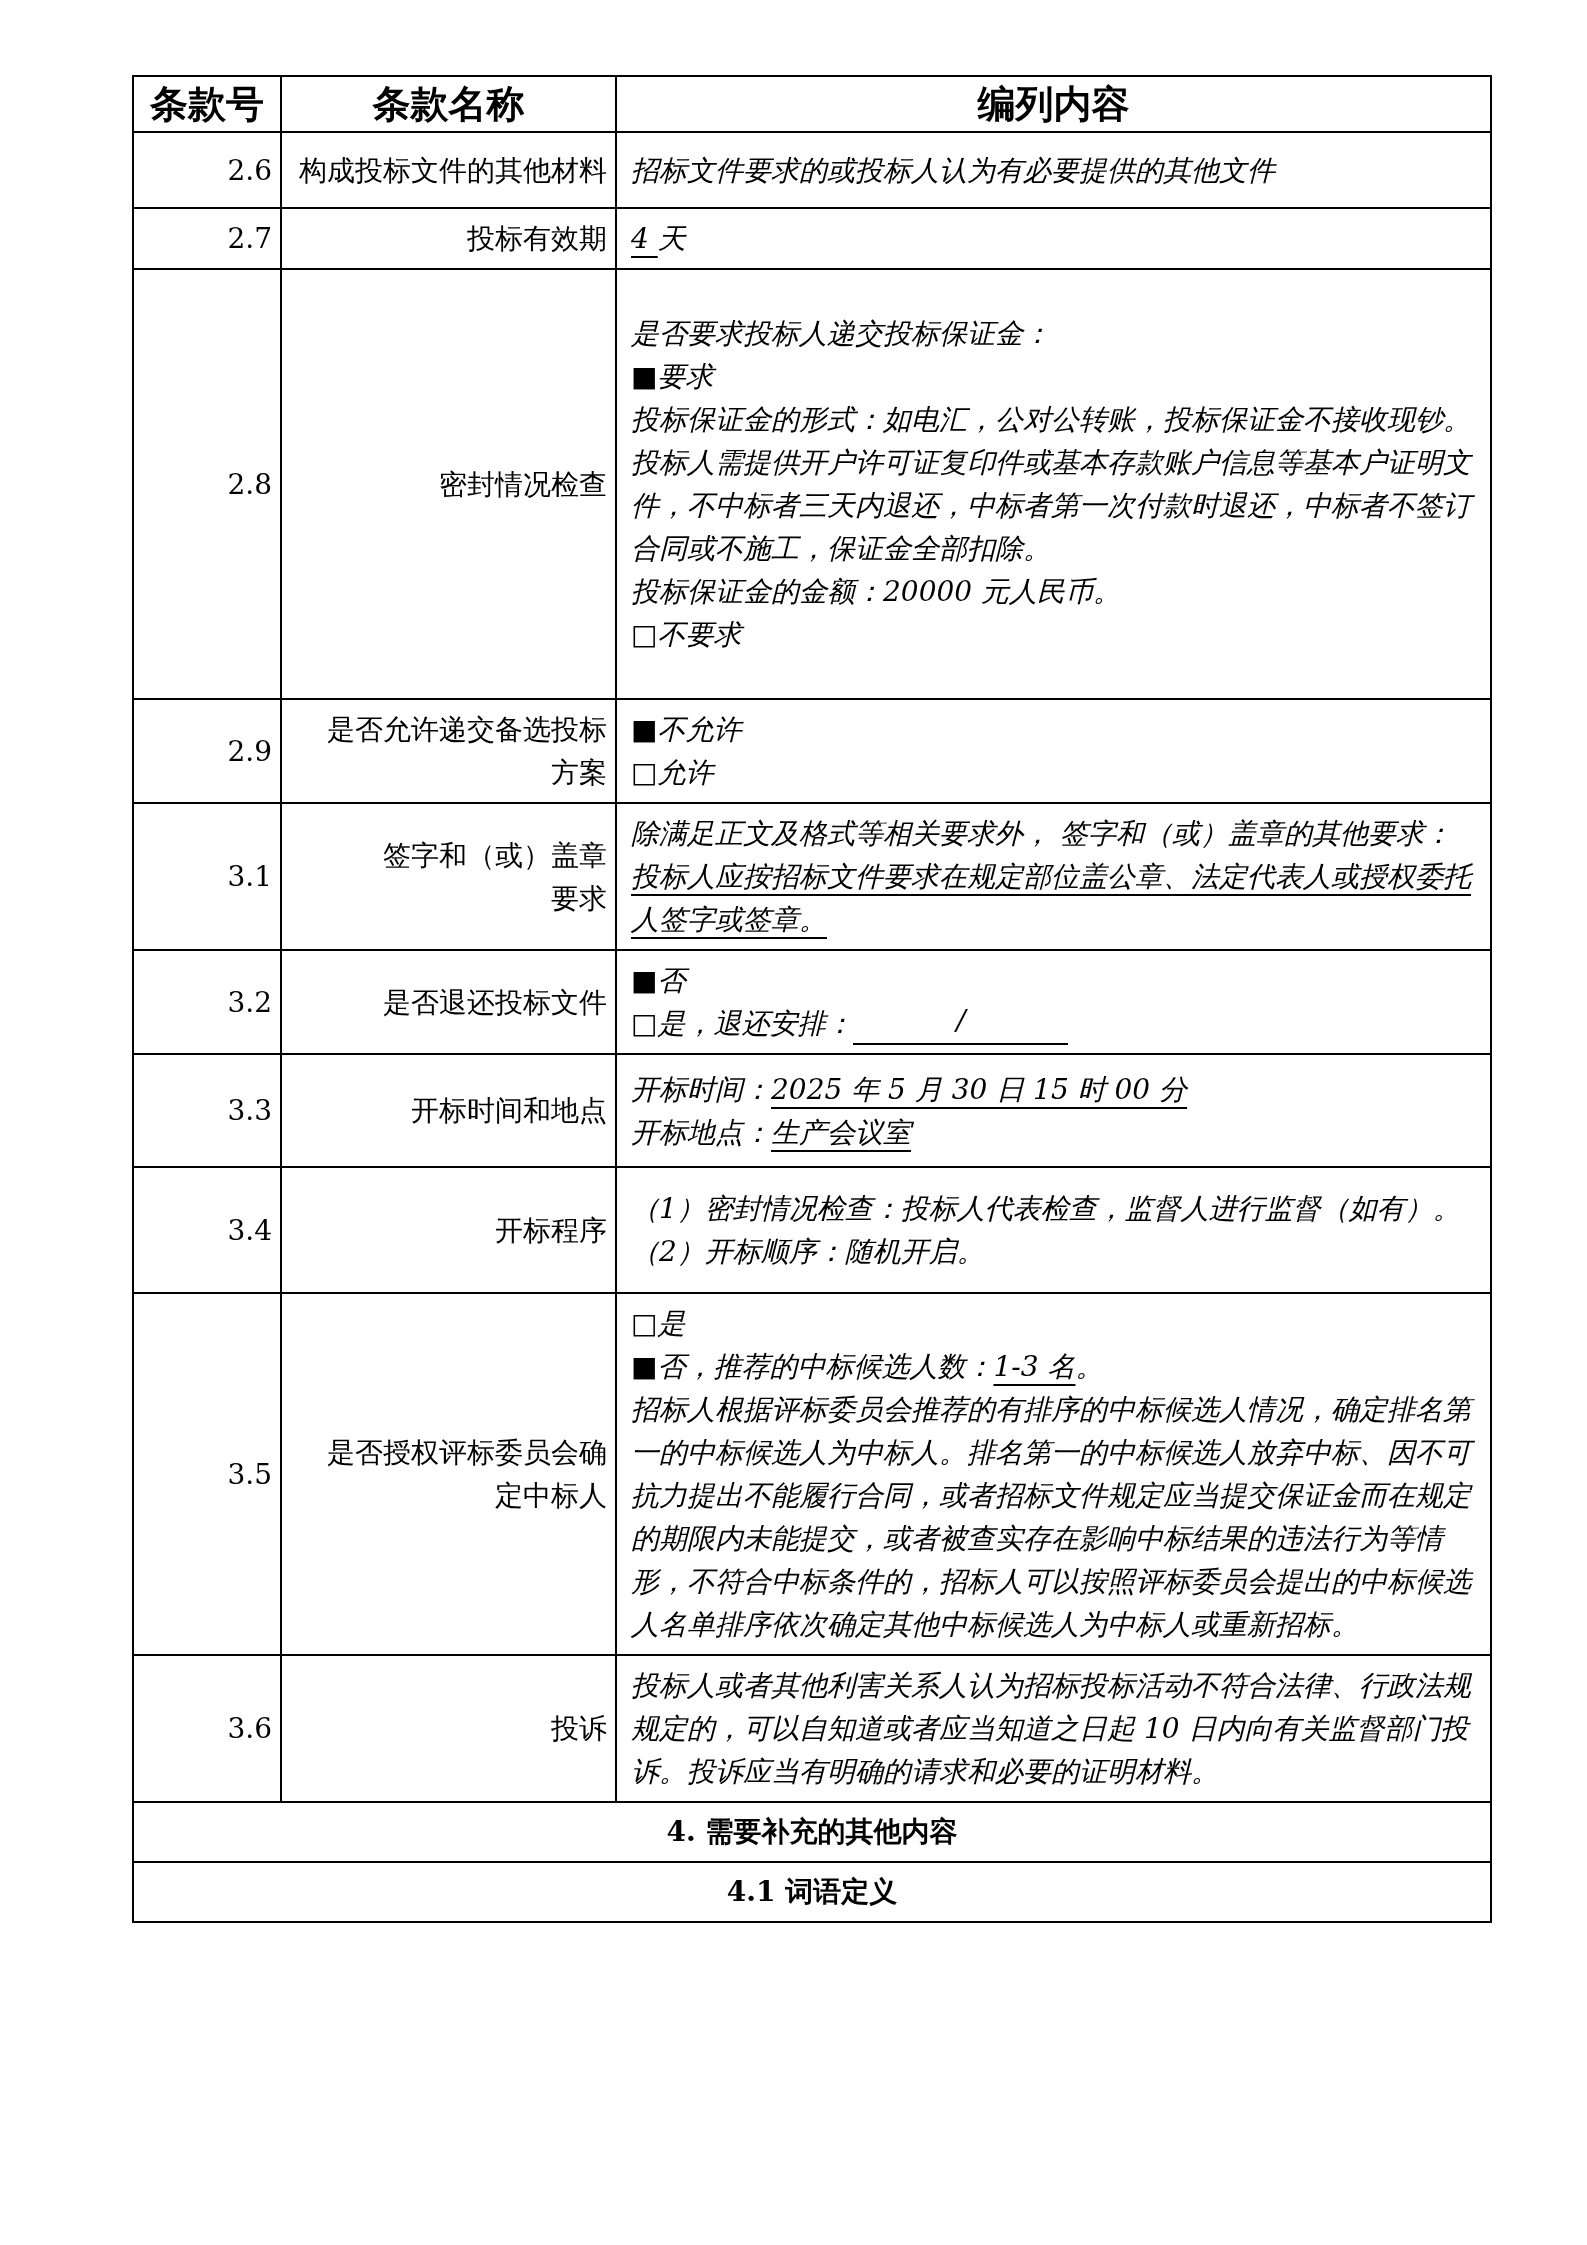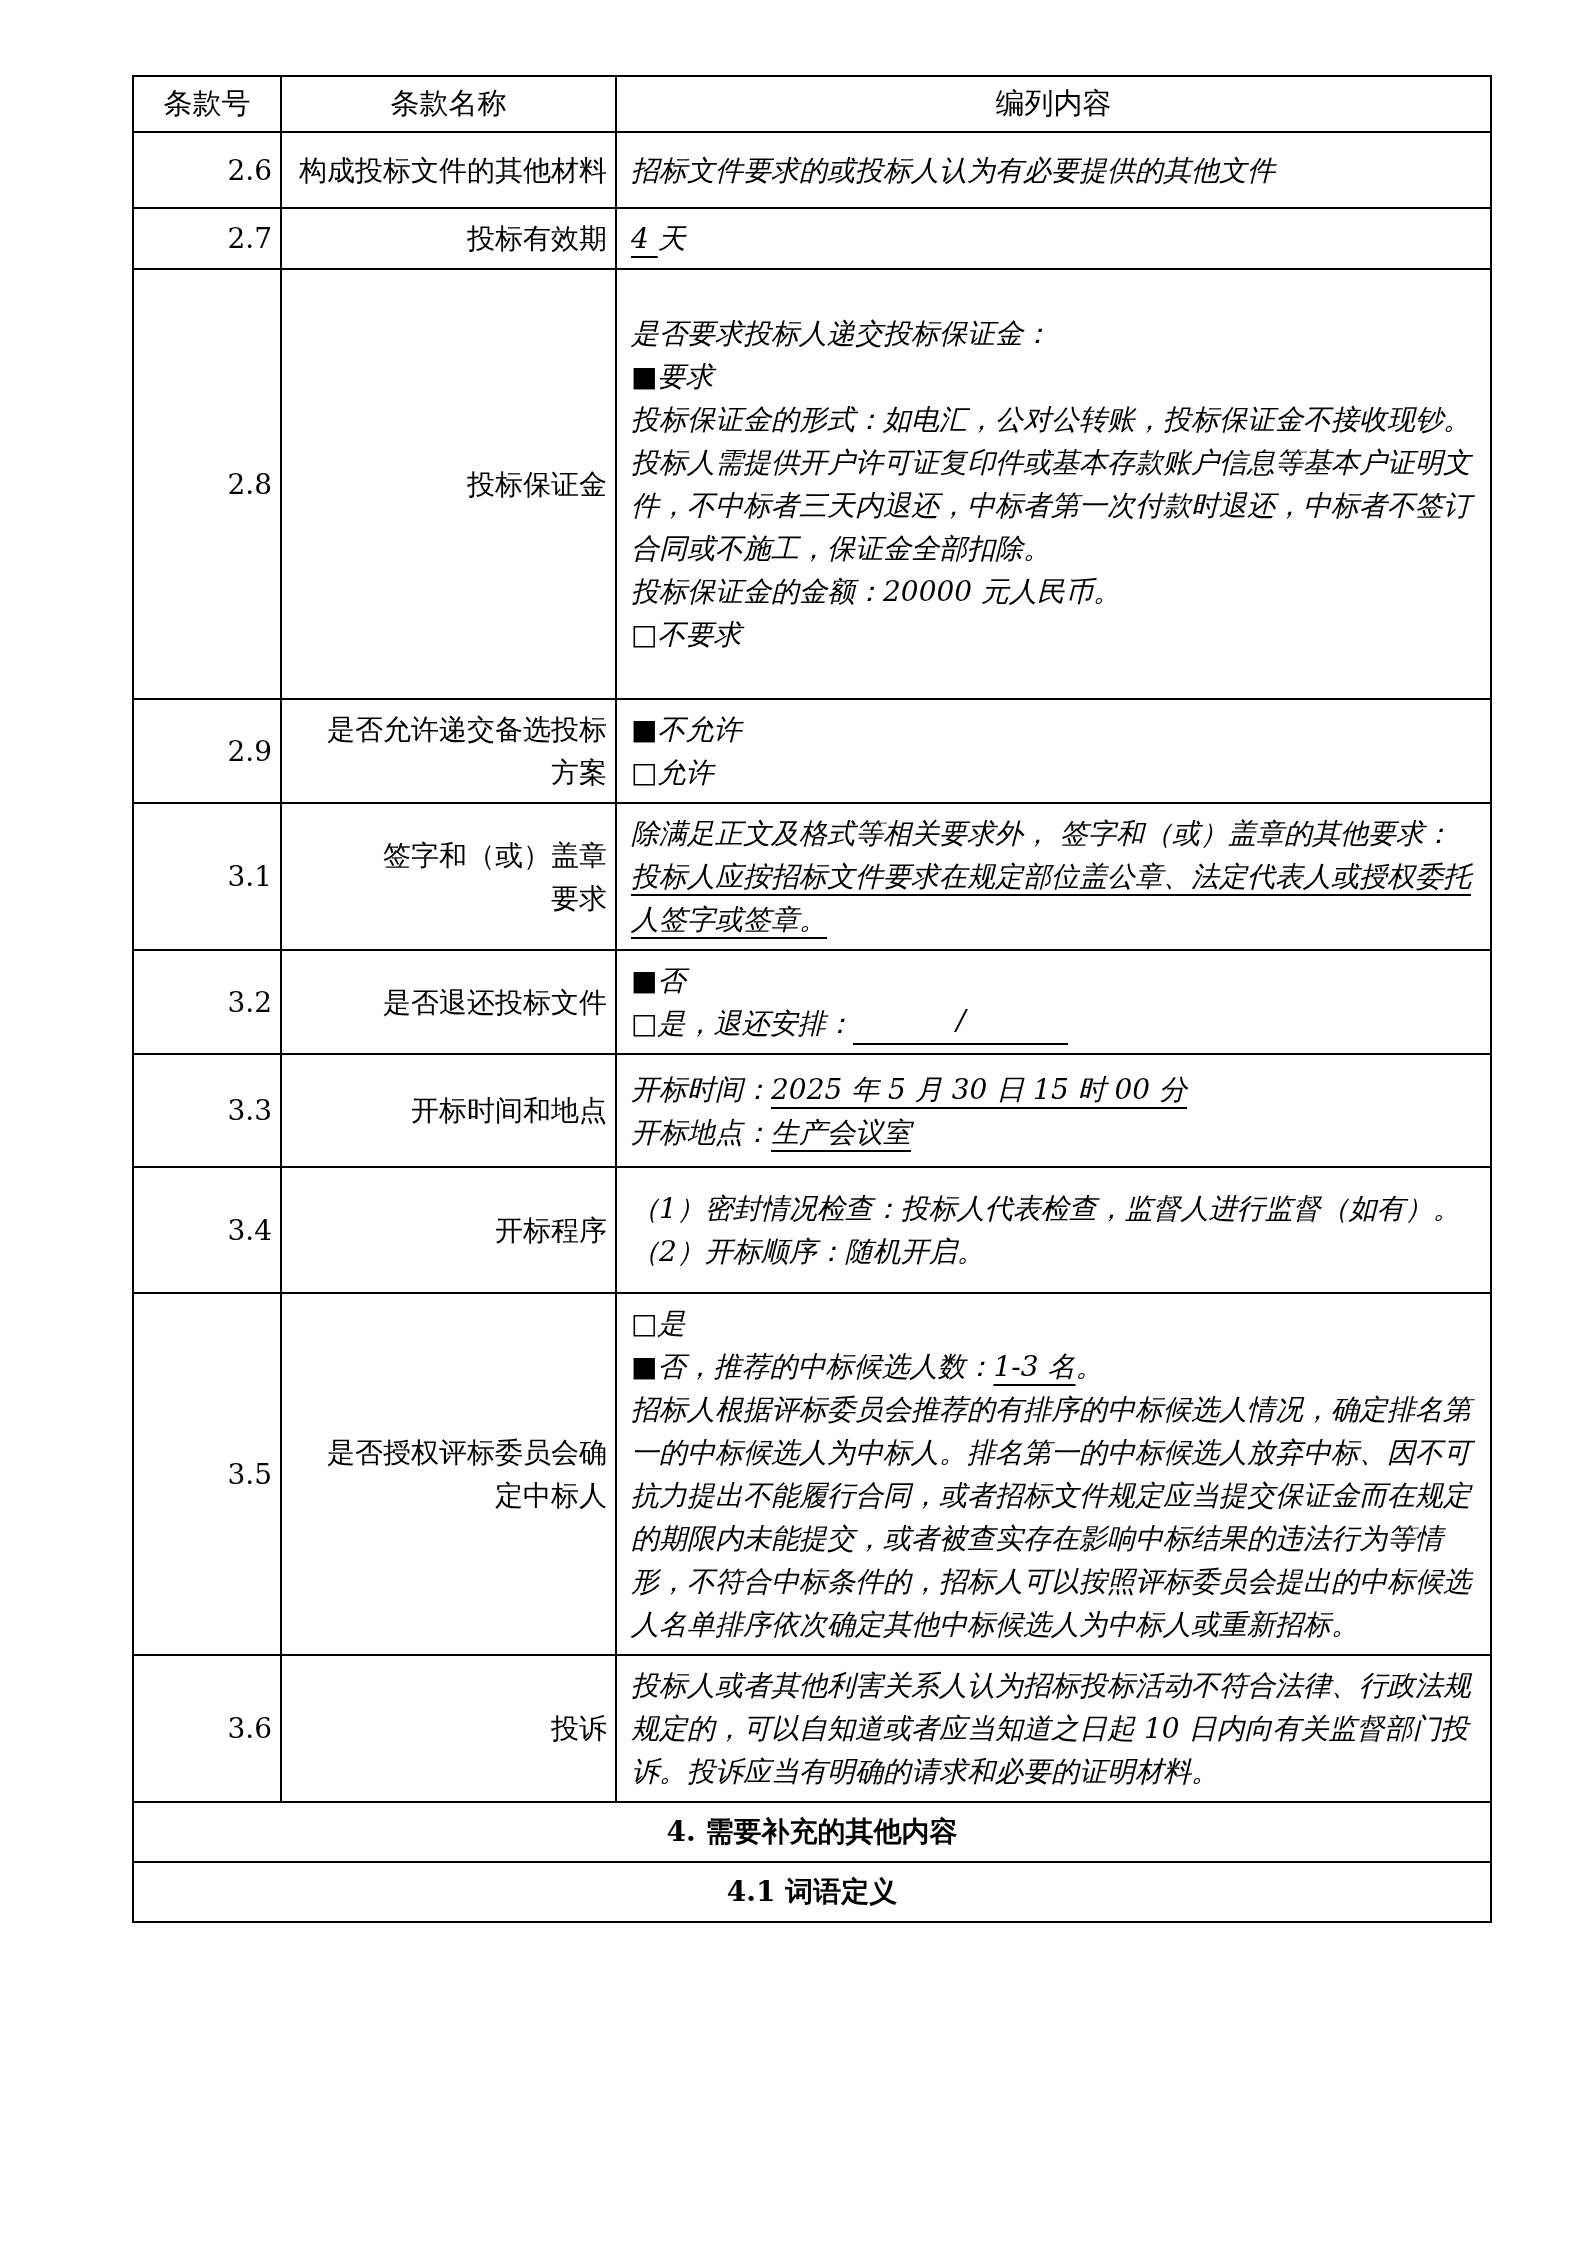--- a/index.html
+++ b/index.html
@@ -23,25 +23,25 @@
     border-collapse: collapse;
     table-layout: fixed;
     width: 1358px;
   }
   table.clauses th, table.clauses td {
     border: 2px solid #000000;
     font-size: 28px;
     overflow: hidden;
   }
   table.clauses th {
-    font-weight: normal;
+    font-weight: bold;
     text-align: center;
     vertical-align: middle;
     height: 52px;
-    font-size: 29px;
+    font-size: 38px;
     border-radius: 28px;
   }
   td.c-no, td.c-name {
     text-align: right;
     vertical-align: middle;
     line-height: 43px;
     white-space: pre-line;
     padding: 4px 8px;
   }
   td.c-content {
@@ -113,21 +113,21 @@
         </tr>
         <tr>
           <td class="c-no">2.7</td>
           <td class="c-name">投标有效期</td>
           <td class="c-content">
             <div><span class="seg-u">4&nbsp;</span><span>天</span></div>
           </td>
         </tr>
         <tr>
           <td class="c-no">2.8</td>
-          <td class="c-name">投标保证金</td>
+          <td class="c-name">密封情况检查</td>
           <td class="c-content">
             <div><span>是否要求投标人递交投标保证金：</span></div>
             <div><span>■要求</span></div>
             <div><span>投标保证金的形式：如电汇，公对公转账，投标保证金不接收现钞。</span></div>
             <div><span>投标人需提供开户许可证复印件或基本存款账户信息等基本户证明文件，不中标者三天内退还，中标者第一次付款时退还，中标者不签订合同或不施工，保证金全部扣除。</span></div>
             <div><span>投标保证金的金额：20000 元人民币。</span></div>
             <div><span>□不要求</span></div>
           </td>
         </tr>
         <tr>

